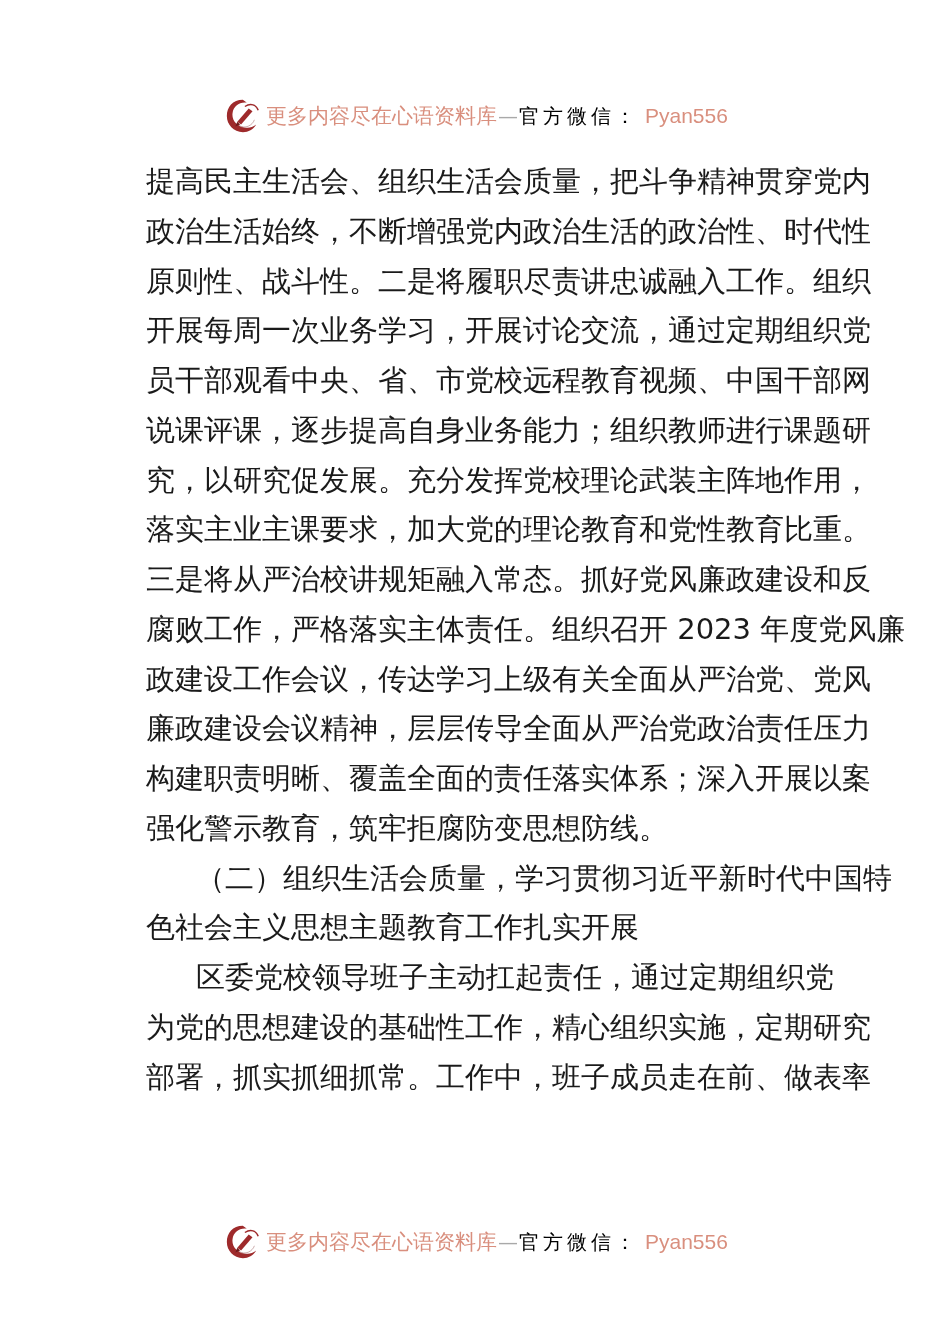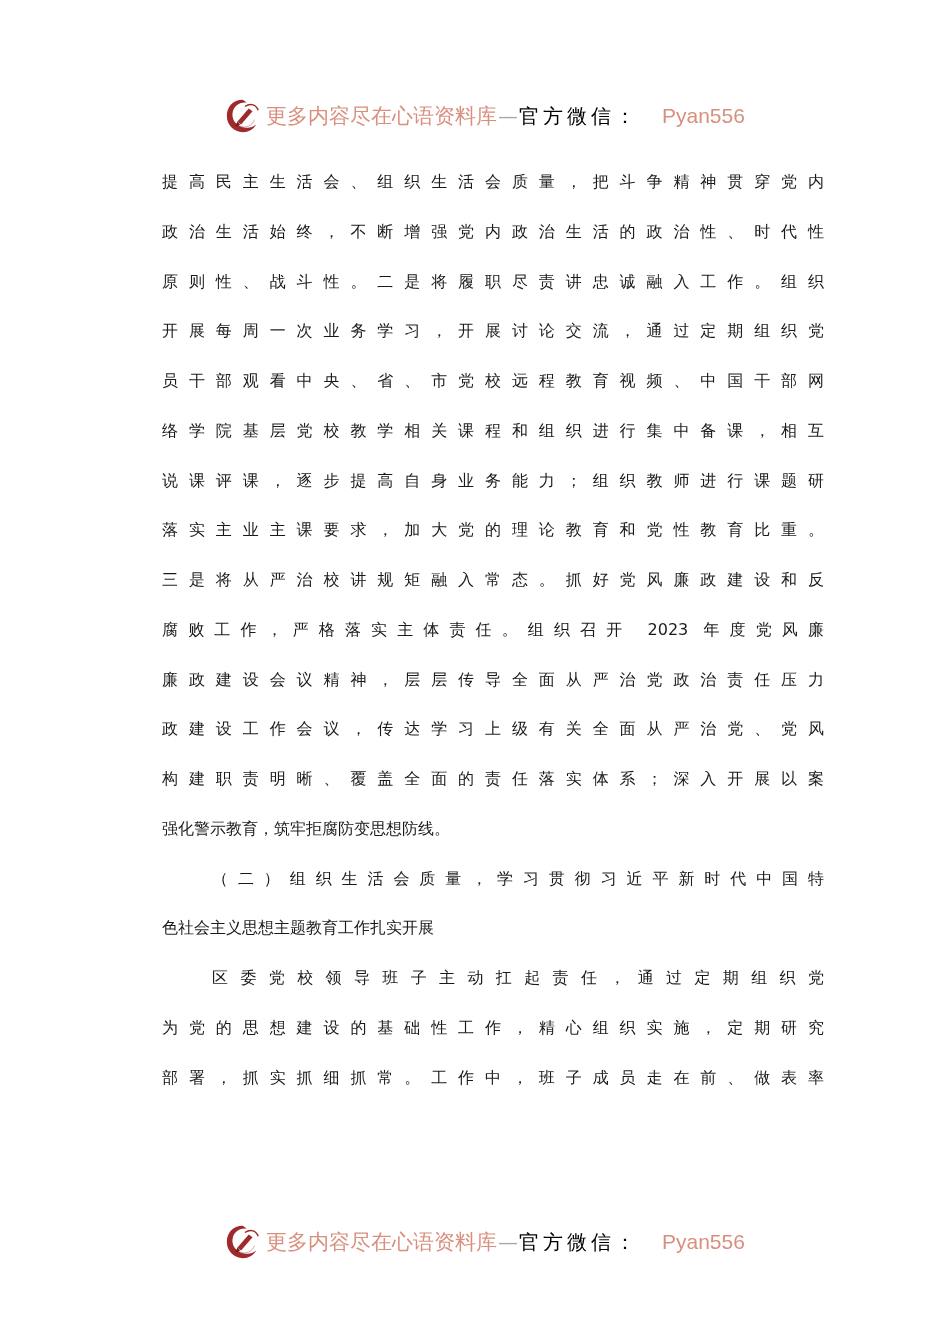--- a/index.html
+++ b/index.html
@@ -16,26 +16,26 @@
     font-family: "DejaVu Serif", "Liberation Serif", serif;
     font-size: 21px; color: #d98f7e; letter-spacing: 0px; white-space: nowrap;
   }
   .banner .dash { color: #a9a9a9; font-family: "DejaVu Sans", sans-serif; font-size: 20px; margin: 0 1px; }
   .banner .wechat {
     font-family: "DejaVu Serif", "Liberation Serif", serif;
     font-size: 20px; color: #000000; white-space: nowrap; letter-spacing: 4px;
   }
   .banner .id {
     font-family: "Liberation Sans", sans-serif;
-    font-size: 21px; color: #d98f7e; white-space: nowrap; margin-left: 23px;
+    font-size: 21px; color: #d98f7e; white-space: nowrap; margin-left: 6px;
   }
   .body-text {
     position: absolute; left: 146px; top: 145px; width: 662px;
     font-family: "DejaVu Sans", "Liberation Sans", sans-serif;
-    font-size: 16px; line-height: 49.75px; color: #1a1a1a; margin-left: 16px;
+    font-size: 29px; line-height: 49.75px; color: #1a1a1a;
   }
   .line {
     display: block; height: 49.75px; white-space: nowrap;
     text-align: justify; text-align-last: justify;
   }
   .line.last { text-align-last: left; }
   .line.indent { padding-left: 50px; }
 </style>
 </head>
 <body>
@@ -55,27 +55,27 @@
     <span class="wechat">官方微信：</span>
     <span class="id">Pyan556</span>
   </div>
 
   <div class="body-text">
     <span class="line">提高民主生活会、组织生活会质量，把斗争精神贯穿党内</span>
     <span class="line">政治生活始终，不断增强党内政治生活的政治性、时代性</span>
     <span class="line">原则性、战斗性。二是将履职尽责讲忠诚融入工作。组织</span>
     <span class="line">开展每周一次业务学习，开展讨论交流，通过定期组织党</span>
     <span class="line">员干部观看中央、省、市党校远程教育视频、中国干部网</span>
-    <span class="line">络学院基层党校教学相关课程和组织进行集中备课，相互</span>
     <span class="line">说课评课，逐步提高自身业务能力；组织教师进行课题研</span>
+    <span class="line">究，以研究促发展。充分发挥党校理论武装主阵地作用，</span>
     <span class="line">落实主业主课要求，加大党的理论教育和党性教育比重。</span>
     <span class="line">三是将从严治校讲规矩融入常态。抓好党风廉政建设和反</span>
     <span class="line">腐败工作，严格落实主体责任。组织召开 2023 年度党风廉</span>
+    <span class="line">政建设工作会议，传达学习上级有关全面从严治党、党风</span>
     <span class="line">廉政建设会议精神，层层传导全面从严治党政治责任压力</span>
-    <span class="line">政建设工作会议，传达学习上级有关全面从严治党、党风</span>
     <span class="line">构建职责明晰、覆盖全面的责任落实体系；深入开展以案</span>
     <span class="line last">强化警示教育，筑牢拒腐防变思想防线。</span>
     <span class="line indent">（二）组织生活会质量，学习贯彻习近平新时代中国特</span>
     <span class="line last">色社会主义思想主题教育工作扎实开展</span>
     <span class="line indent">区委党校领导班子主动扛起责任，通过定期组织党</span>
     <span class="line">为党的思想建设的基础性工作，精心组织实施，定期研究</span>
     <span class="line">部署，抓实抓细抓常。工作中，班子成员走在前、做表率</span>
   </div>
 
   <div class="banner bottom">

